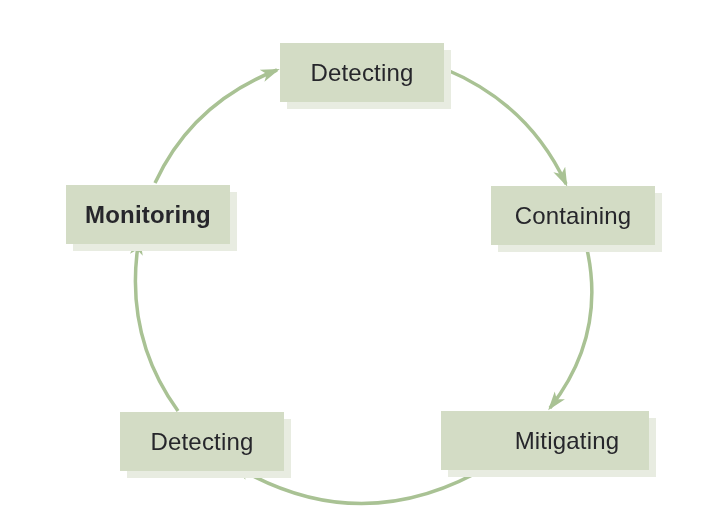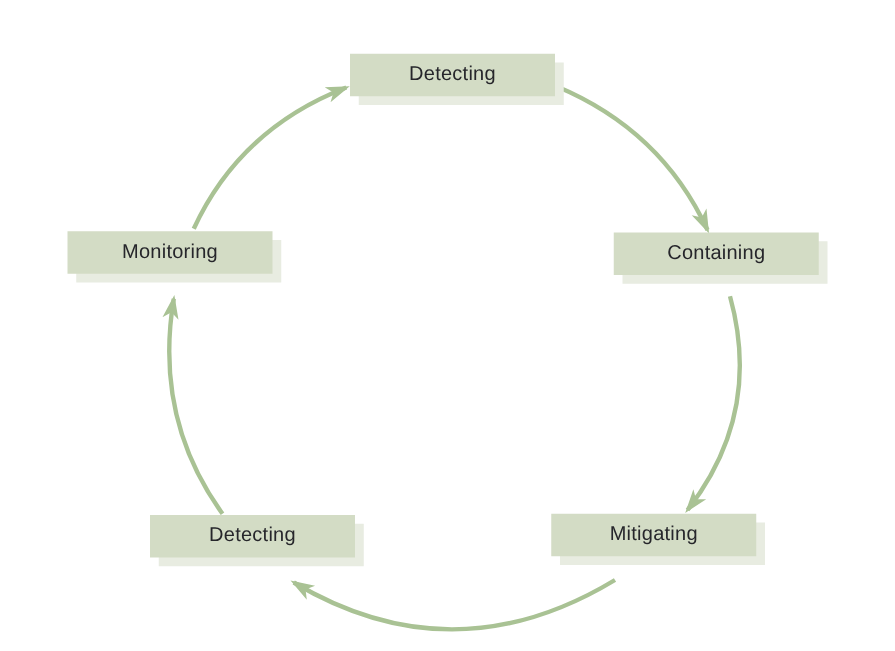--- a/index.html
+++ b/index.html
@@ -26,36 +26,36 @@
     position: absolute;
     left: 0;
     top: 0;
     width: 716px;
     height: 521px;
     display: block;
   }
   .node {
     position: absolute;
     width: 164px;
-    height: 34px;
+    height: 59px;
     background: var(--node-fill);
     box-shadow: 7px 7px 0 var(--node-shadow);
     display: flex;
     align-items: center;
     justify-content: center;
-    font-size: 16px;
+    font-size: 24px;
     color: var(--text);
     letter-spacing: 0.2px;
     user-select: none;
   }
   #node-detecting  { left: 280px; top: 43px;  }
   #node-containing { left: 491px; top: 186px; text-align: center; }
-  #node-mitigating { left: 441px; top: 411px; }
+  #node-mitigating { left: 441px; top: 411px; padding-left: 44px; }
   #node-immunizing { left: 120px; top: 412px; }
-  #node-monitoring { left: 54px;  top: 185px; }
+  #node-monitoring { left: 66px;  top: 185px; font-weight: bold; }
   .edge {
     fill: none;
     stroke: var(--arrow);
     stroke-width: 3.5;
   }
   .arrowhead-shape {
     fill: var(--arrow);
     stroke: none;
   }
 </style>

